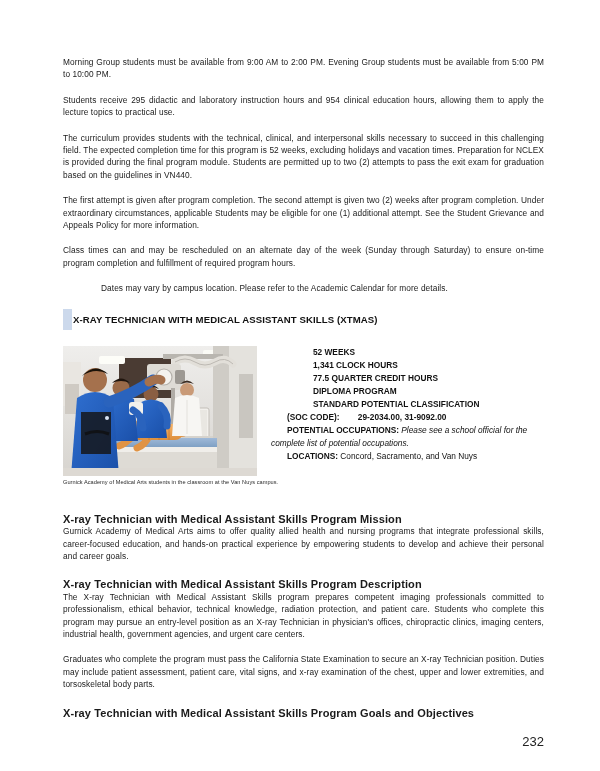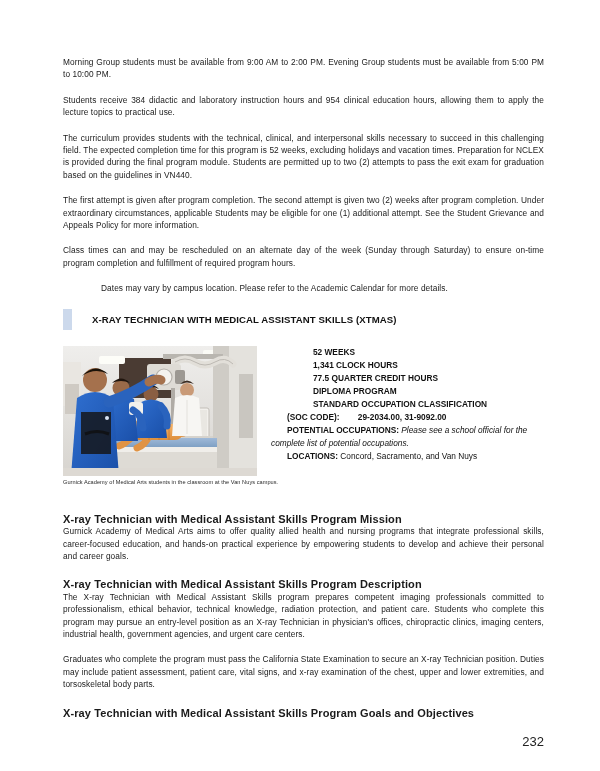--- a/index.html
+++ b/index.html
@@ -43,21 +43,21 @@
   }
   .accent-bar {
     width: 9px;
     background: #ccd9ec;
     flex: 0 0 auto;
   }
   .program-heading-text {
     font-size: 9.6px;
     font-weight: bold;
     letter-spacing: 0.01em;
-    padding-left: 20px;
+    padding-left: 1px;
     display: flex;
     align-items: center;
     color: #111;
     text-align: center;
   }
   
   .media-row {
     display: flex;
     align-items: flex-start;
     margin-bottom: 3px;
@@ -110,21 +110,21 @@
     color: #222;
   }
   .spacer-after-media { height: 8px; }
 </style>
 </head>
 <body>
 
 <div class="page">
 
   <p class="body-par">Morning Group students must be available from 9:00 AM to 2:00 PM. Evening Group students must be available from 5:00 PM to 10:00 PM.</p>
-  <p class="body-par">Students receive 384 didactic and laboratory instruction hours and 954 clinical education hours, allowing them to apply the lecture topics to practical use.</p>
+  <p class="body-par">Students receive 295 didactic and laboratory instruction hours and 954 clinical education hours, allowing them to apply the lecture topics to practical use.</p>
   <p class="body-par">The curriculum provides students with the technical, clinical, and interpersonal skills necessary to succeed in this challenging field. The expected completion time for this program is 52 weeks, excluding holidays and vacation times. Preparation for NCLEX is provided during the final program module. Students are permitted up to two (2) attempts to pass the exit exam for graduation based on the guidelines in VN440.</p>
   <p class="body-par">The first attempt is given after program completion. The second attempt is given two (2) weeks after program completion. Under extraordinary circumstances, applicable Students may be eligible for one (1) additional attempt. See the Student Grievance and Appeals Policy for more information.</p>
   <p class="body-par">Class times can and may be rescheduled on an alternate day of the week (Sunday through Saturday) to ensure on-time program completion and fulfillment of required program hours.</p>
   <p class="body-par tight">Dates may vary by campus location. Please refer to the Academic Calendar for more details.</p>
 
   <div class="program-heading">
     <div class="accent-bar"></div>
     <div class="program-heading-text">X-RAY TECHNICIAN WITH MEDICAL ASSISTANT SKILLS (XTMAS)</div>
   </div>
 
@@ -236,21 +236,21 @@
         </svg>
       </div>
       <div class="photo-caption">Gurnick Academy of Medical Arts students in the classroom at the Van Nuys campus.</div>
     </div>
 
     <div class="info-block">
       <div class="info-line info-strong">52 WEEKS</div>
       <div class="info-line info-strong">1,341 CLOCK HOURS</div>
       <div class="info-line info-strong">77.5 QUARTER CREDIT HOURS</div>
       <div class="info-line info-strong">DIPLOMA PROGRAM</div>
-      <div class="info-line info-strong">STANDARD OCCUPATION CLASSIFICATION</div>
+      <div class="info-line info-strong">STANDARD POTENTIAL CLASSIFICATION</div>
       <div class="info-line"><b>(SOC CODE):</b><b> 29-2034.00, 31-9092.00</b></div>
       <div class="info-line"><b>POTENTIAL OCCUPATIONS:</b> <i>Please see a school official for the complete list of potential occupations.</i></div>
       <div class="info-line"><b>LOCATIONS:</b><span> Concord, Sacramento, and Van Nuys</span></div>
     </div>
   </div>
 
   <div class="spacer-after-media"></div>
 
   <div class="section-block">
     <div class="sub-heading">X-ray Technician with Medical Assistant Skills Program Mission</div>

